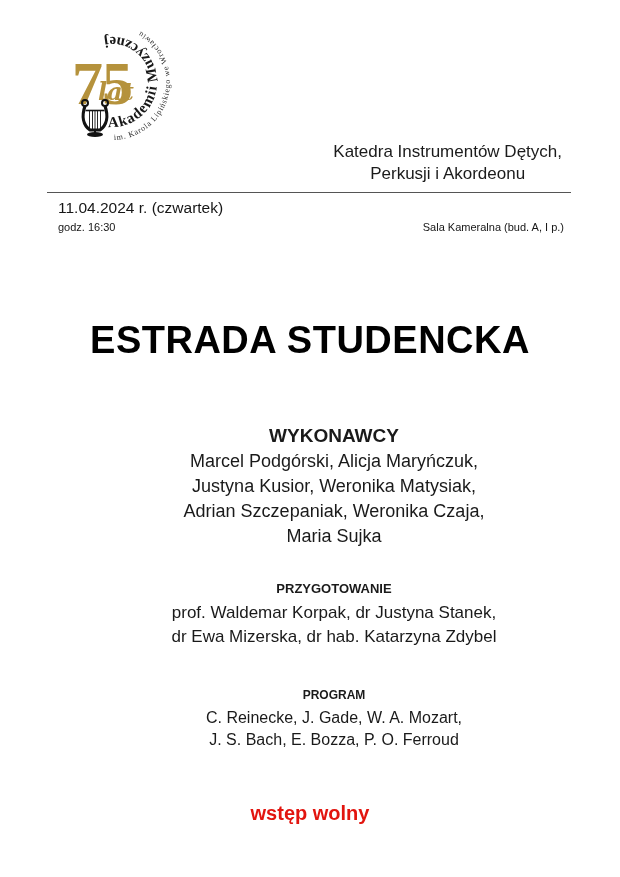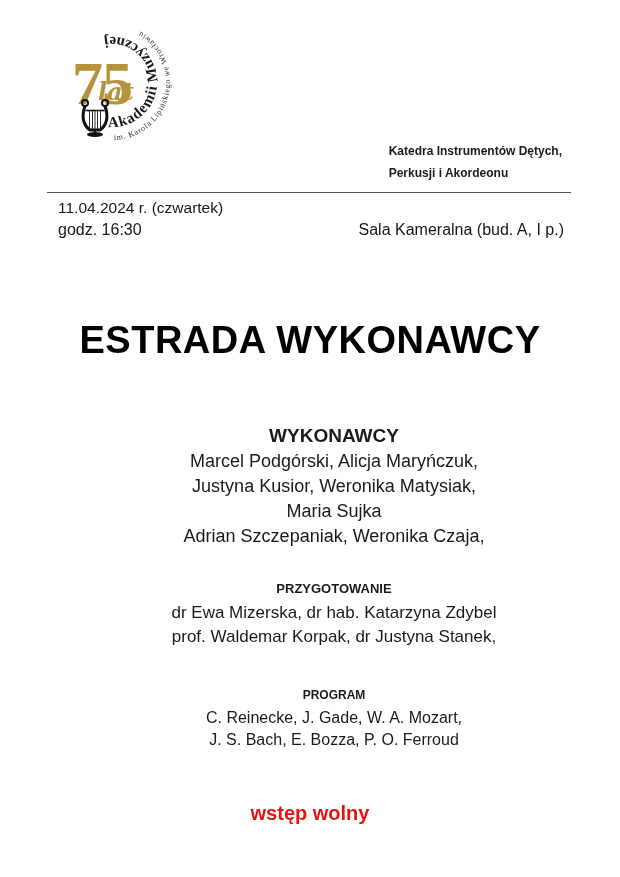--- a/index.html
+++ b/index.html
@@ -25,31 +25,31 @@
   .logo{position:absolute;top:24px;left:56px;width:140px;height:126px;}
   .logo-num{font:700 62px "Liberation Serif","DejaVu Serif",serif;fill:var(--gold);letter-spacing:-1px;}
   .logo-lat{font:italic 700 24px "DejaVu Serif","Liberation Serif",serif;fill:var(--gold);}
   .arc-big{font:700 15px "Liberation Serif","DejaVu Serif",serif;fill:#181818;letter-spacing:1px;}
   .arc-small{font:400 8px "Liberation Serif","DejaVu Serif",serif;fill:#2b2b2b;letter-spacing:0.8px;}
   .lyre-stroke{stroke:#121212;fill:none;}
 
   
   .dept{
     position:absolute;top:141px;right:58px;
-    text-align:left;font-size:12px;line-height:21.5px;color:#1b1b1b;font-weight:bold;
+    text-align:center;font-size:17px;line-height:21.5px;color:#1b1b1b;
   }
   .rule{
     position:absolute;top:192px;left:47px;right:49px;
     border-top:1.4px solid var(--rule);
   }
   .date-line{position:absolute;top:199px;left:58px;font-size:15.5px;color:#161616;text-align:center;}
   .time-venue{
     position:absolute;top:221px;left:58px;right:56px;
     display:flex;justify-content:space-between;
-    font-size:16px;color:#161616;gap:36px;
+    font-size:11px;color:#161616;gap:36px;
   }
 
   
   .title{
     position:absolute;top:319px;left:0;right:0;
     text-align:center;
     font-weight:700;font-size:38px;letter-spacing:0.5px;
     color:#000;
   }
 
@@ -122,37 +122,37 @@
 
   <div class="rule"></div>
 
   <div class="date-line">11.04.2024 r. (czwartek)</div>
 
   <div class="time-venue">
     <span>godz. 16:30</span>
     <span>Sala Kameralna (bud. A, I p.)</span>
   </div>
 
-  <h1 class="title">ESTRADA WYKONAWCY</h1>
+  <h1 class="title">ESTRADA STUDENCKA</h1>
 
   <section class="sec sec-performers">
     <h2>WYKONAWCY</h2>
     <div class="lines">
       <div>Marcel Podgórski, Alicja Maryńczuk,</div>
       <div>Justyna Kusior, Weronika Matysiak,</div>
+      <div>Adrian Szczepaniak, Weronika Czaja,</div>
       <div>Maria Sujka</div>
-      <div>Adrian Szczepaniak, Weronika Czaja,</div>
     </div>
   </section>
 
   <section class="sec sec-preparation">
     <h2>PRZYGOTOWANIE</h2>
     <div class="lines">
+      <div>prof. Waldemar Korpak, dr Justyna Stanek,</div>
       <div>dr Ewa Mizerska, dr hab. Katarzyna Zdybel</div>
-      <div>prof. Waldemar Korpak, dr Justyna Stanek,</div>
     </div>
   </section>
 
   <section class="sec sec-program">
     <h2>PROGRAM</h2>
     <div class="lines">
       <div>C. Reinecke, J. Gade, W. A. Mozart,</div>
       <div>J. S. Bach, E. Bozza, P. O. Ferroud</div>
     </div>
   </section>

